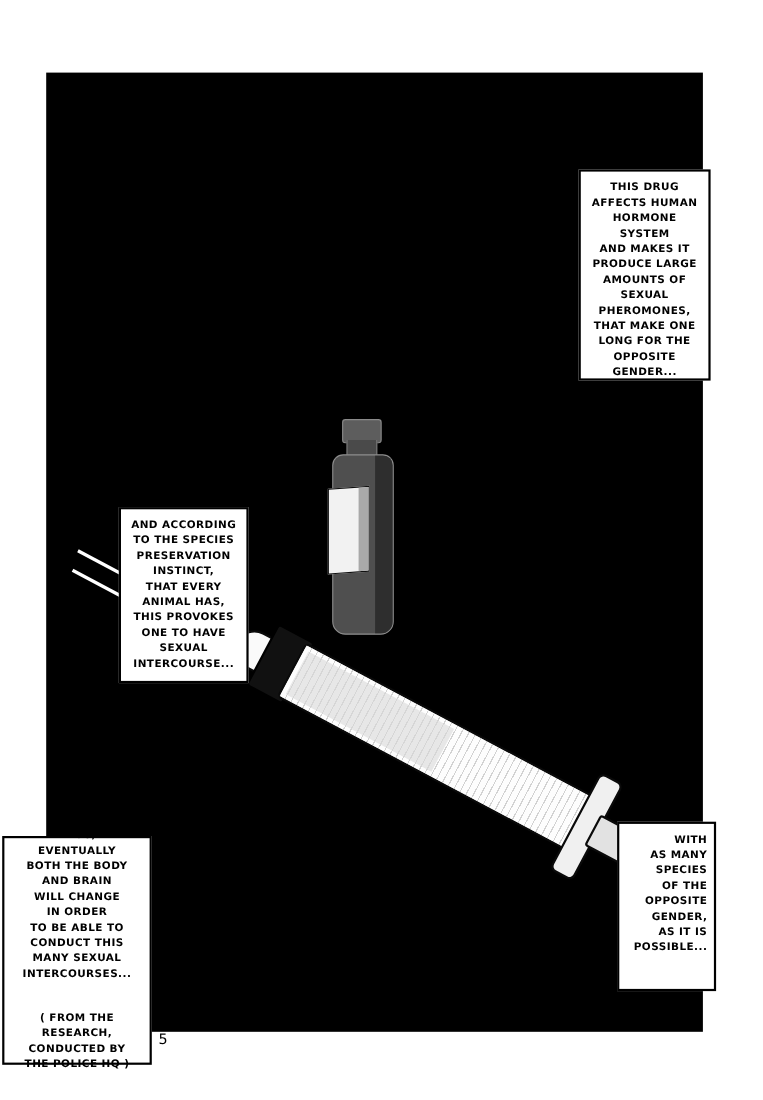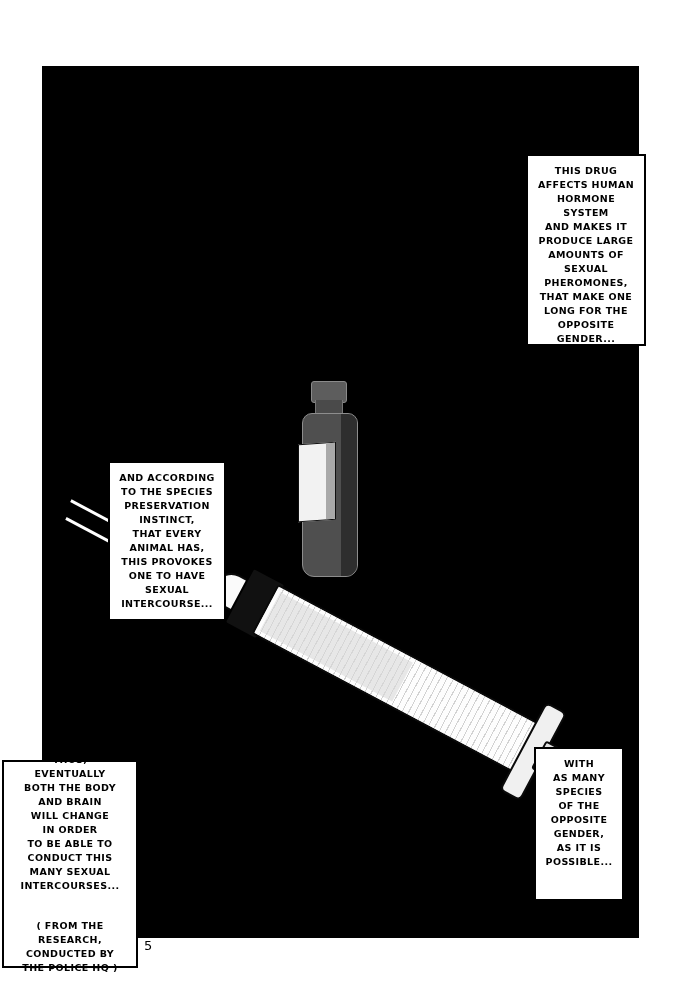--- a/index.html
+++ b/index.html
@@ -181,21 +181,21 @@
     line-height: 14px;
     letter-spacing: .4px;
     padding: 8px 6px;
     box-sizing: border-box;
     font-weight: 600;
     white-space: pre-line;
   }
 
   #cap-top-right  { left: 484px; top: 88px;  width: 120px; height: 192px; }
   #cap-mid-left   { left: 66px;  top: 395px; width: 118px; height: 160px; }
-  #cap-bot-right  { left: 492px; top: 681px; width: 90px;  height: 154px; }
+  #cap-bot-right  { left: 519px; top: 681px; width: 90px;  height: 154px; text-align: right; }
   #cap-bot-left   { left: 2px;   top: 760px; width: 136px; height: 208px;
                     display: flex; flex-direction: column; justify-content: center; }
 
   #cap-bot-left .para2 { margin-top: 26px; }
 
   
   #page-number {
     position: absolute;
     left: 144px;
     top: 938px;

